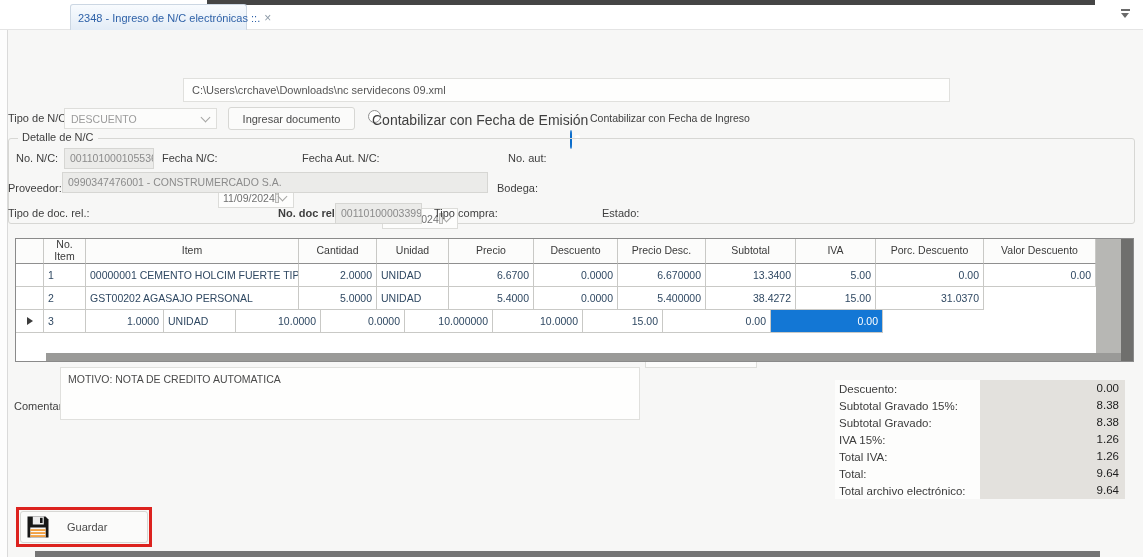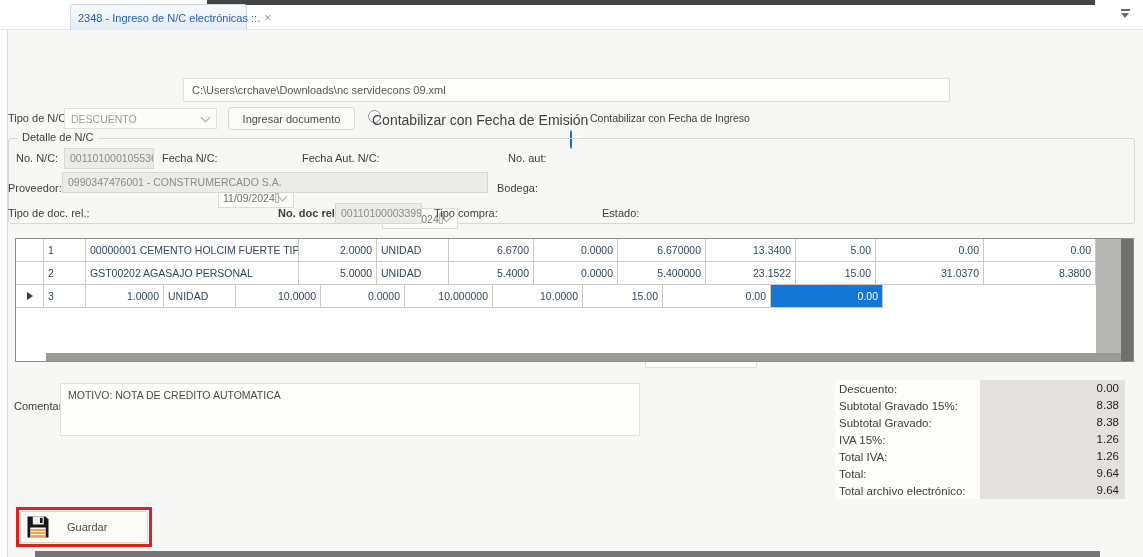--- a/index.html
+++ b/index.html
@@ -137,20 +137,34 @@
   </div>
   <span class="abs lbl" style="left:602px;top:207px;">Estado:</span>
   <div class="abs combo" style="left:645px;top:203px;width:112px;height:21px;">
     <span>PAGADO</span>
     <span class="chev"></span>
   </div>
 
   
   <div class="abs" id="grid">
     <div id="grid-body">
+        <div class="g-row g-head">
+          <div class="g-cell a-c" style="width: 28px;"></div>
+          <div class="g-cell a-c" style="width: 42px;">No. Item</div>
+          <div class="g-cell a-c" style="width: 213px;">Item</div>
+          <div class="g-cell a-c" style="width: 78px;">Cantidad</div>
+          <div class="g-cell a-c" style="width: 72px;">Unidad</div>
+          <div class="g-cell a-c" style="width: 85px;">Precio</div>
+          <div class="g-cell a-c" style="width: 84px;">Descuento</div>
+          <div class="g-cell a-c" style="width: 88px;">Precio Desc.</div>
+          <div class="g-cell a-c" style="width: 90px;">Subtotal</div>
+          <div class="g-cell a-c" style="width: 80px;">IVA</div>
+          <div class="g-cell a-c" style="width: 108px;">Porc. Descuento</div>
+          <div class="g-cell a-c" style="width: 112px;">Valor Descuento</div>
+        </div>
         <div class="g-row">
           <div class="g-cell a-c" style="width: 28px;"></div>
           <div class="g-cell a-l" style="width: 42px;">1</div>
           <div class="g-cell a-l" style="width: 213px;">00000001 CEMENTO HOLCIM FUERTE TIPO GU</div>
           <div class="g-cell a-r" style="width: 78px;">2.0000</div>
           <div class="g-cell a-l" style="width: 72px;">UNIDAD</div>
           <div class="g-cell a-r" style="width: 85px;">6.6700</div>
           <div class="g-cell a-r" style="width: 84px;">0.0000</div>
           <div class="g-cell a-r" style="width: 88px;">6.670000</div>
           <div class="g-cell a-r" style="width: 90px;">13.3400</div>
@@ -160,24 +174,23 @@
         </div>
         <div class="g-row">
           <div class="g-cell a-c" style="width: 28px;"></div>
           <div class="g-cell a-l" style="width: 42px;">2</div>
           <div class="g-cell a-l" style="width: 213px;">GST00202 AGASAJO PERSONAL</div>
           <div class="g-cell a-r" style="width: 78px;">5.0000</div>
           <div class="g-cell a-l" style="width: 72px;">UNIDAD</div>
           <div class="g-cell a-r" style="width: 85px;">5.4000</div>
           <div class="g-cell a-r" style="width: 84px;">0.0000</div>
           <div class="g-cell a-r" style="width: 88px;">5.400000</div>
-          <div class="g-cell a-r" style="width: 90px;">23.1522</div>
+          <div class="g-cell a-r" style="width: 90px;">38.4272</div>
           <div class="g-cell a-r" style="width: 80px;">15.00</div>
           <div class="g-cell a-r" style="width: 108px;">31.0370</div>
-          <div class="g-cell a-r" style="width: 112px;">8.3800</div>
         </div>
         <div class="g-row">
           <div class="g-cell a-c" style="width: 28px;">
             <span class="arrow"></span>
           </div>
           <div class="g-cell a-l" style="width: 42px;">3</div>
           <div class="g-cell a-r" style="width: 78px;">1.0000</div>
           <div class="g-cell a-l" style="width: 72px;">UNIDAD</div>
           <div class="g-cell a-r" style="width: 85px;">10.0000</div>
           <div class="g-cell a-r" style="width: 84px;">0.0000</div>
@@ -188,21 +201,21 @@
           <div class="g-cell a-r selected" style="width: 112px;">0.00</div>
         </div>
       </div>
     <div class="g-filler"></div>
     <div class="g-vscroll"></div>
     <div class="g-hscroll"></div>
   </div>
 
   
   <span class="abs lbl" style="left:14px;top:400px;">Comentario:</span>
-  <div class="abs wbox comment-box" style="left:60px;top:367px;width:580px;height:53px;padding:5px 7px;font-size:10.5px;color:#4a4a4a;margin-top:16px;">MOTIVO: NOTA DE CREDITO AUTOMATICA</div>
+  <div class="abs wbox comment-box" style="left:60px;top:367px;width:580px;height:53px;padding:5px 7px;font-size:10.5px;color:#4a4a4a;">MOTIVO: NOTA DE CREDITO AUTOMATICA</div>
 
   
   <div class="abs" id="totals">
       <div class="t-row">
         <div class="t-label">Descuento:</div>
         <div class="t-val">0.00</div>
       </div>
       <div class="t-row">
         <div class="t-label">Subtotal Gravado 15%:</div>
         <div class="t-val">8.38</div>

